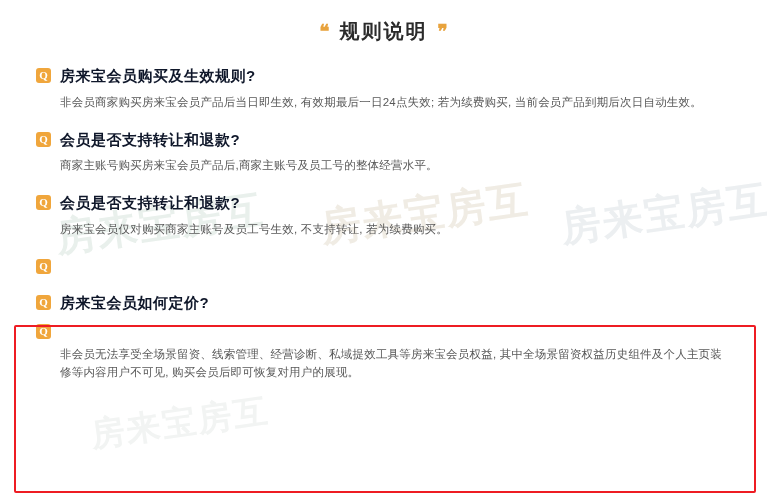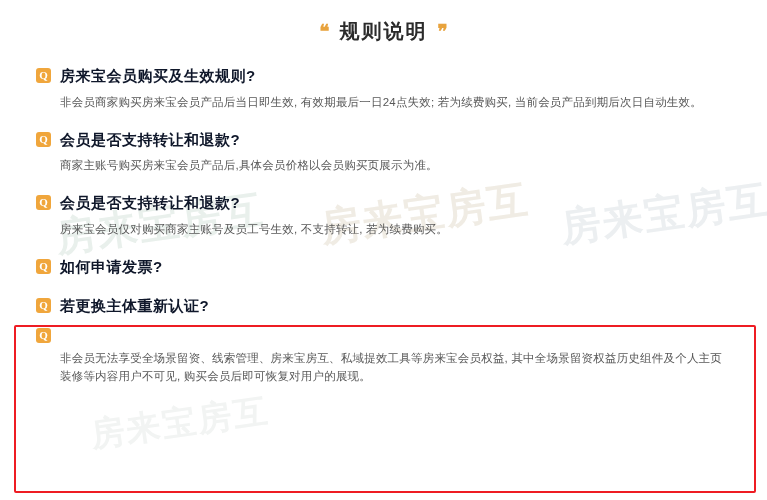--- a/index.html
+++ b/index.html
@@ -146,51 +146,50 @@
         <span class="q-text">房来宝会员购买及生效规则?</span>
       </div>
       <div class="a-text">非会员商家购买房来宝会员产品后当日即生效, 有效期最后一日24点失效; 若为续费购买, 当前会员产品到期后次日自动生效。</div>
     </div>
 
     <div class="qa-item">
       <div class="q-row">
         <span class="q-badge">Q</span>
         <span class="q-text">会员是否支持转让和退款?</span>
       </div>
-      <div class="a-text">商家主账号购买房来宝会员产品后,具体会员价格以会员购买页展示为准。</div>
+      <div class="a-text">商家主账号购买房来宝会员产品后,商家主账号及员工号的整体经营水平。</div>
     </div>
 
     <div class="qa-item">
       <div class="q-row">
         <span class="q-badge">Q</span>
         <span class="q-text">会员是否支持转让和退款?</span>
       </div>
       <div class="a-text">房来宝会员仅对购买商家主账号及员工号生效, 不支持转让, 若为续费购买。</div>
     </div>
 
     <div class="qa-item">
       <div class="q-row">
         <span class="q-badge">Q</span>
-        <span class="q-text">如何申请发票?</span>
       </div>
     </div>
 
     <div class="group-inner">
       <div class="qa-item">
         <div class="q-row">
           <span class="q-badge">Q</span>
-          <span class="q-text">若更换主体重新认证?</span>
+          <span class="q-text">房来宝会员如何定价?</span>
         </div>
       </div>
 
       <div class="qa-item">
         <div class="q-row">
           <span class="q-badge">Q</span>
         </div>
-        <div class="a-text">非会员无法享受全场景留资、线索管理、房来宝房互、私域提效工具等房来宝会员权益, 其中全场景留资权益历史组件及个人主页装修等内容用户不可见, 购买会员后即可恢复对用户的展现。</div>
+        <div class="a-text">非会员无法享受全场景留资、线索管理、经营诊断、私域提效工具等房来宝会员权益, 其中全场景留资权益历史组件及个人主页装修等内容用户不可见, 购买会员后即可恢复对用户的展现。</div>
       </div>
     </div>
 
   </div>
 
   <div class="highlight-box"></div>
 
 </div>
 
 </body></html>

